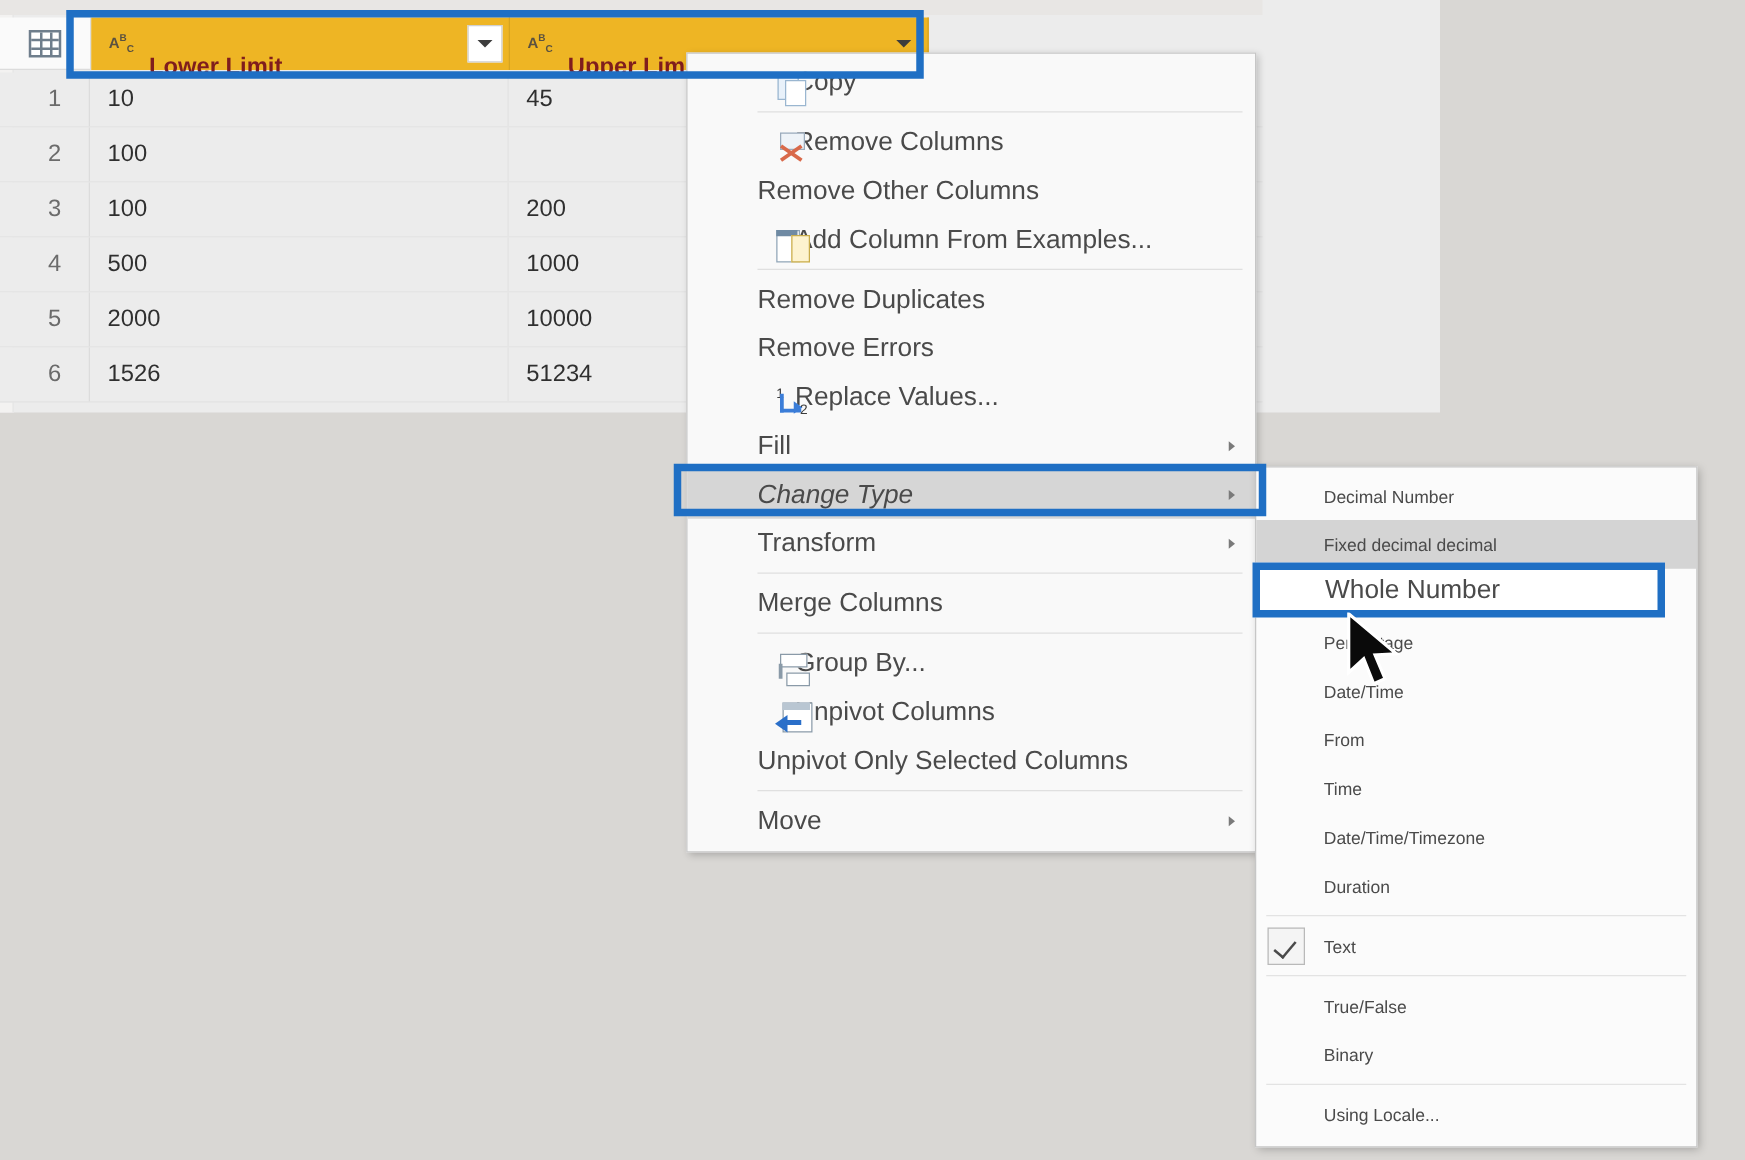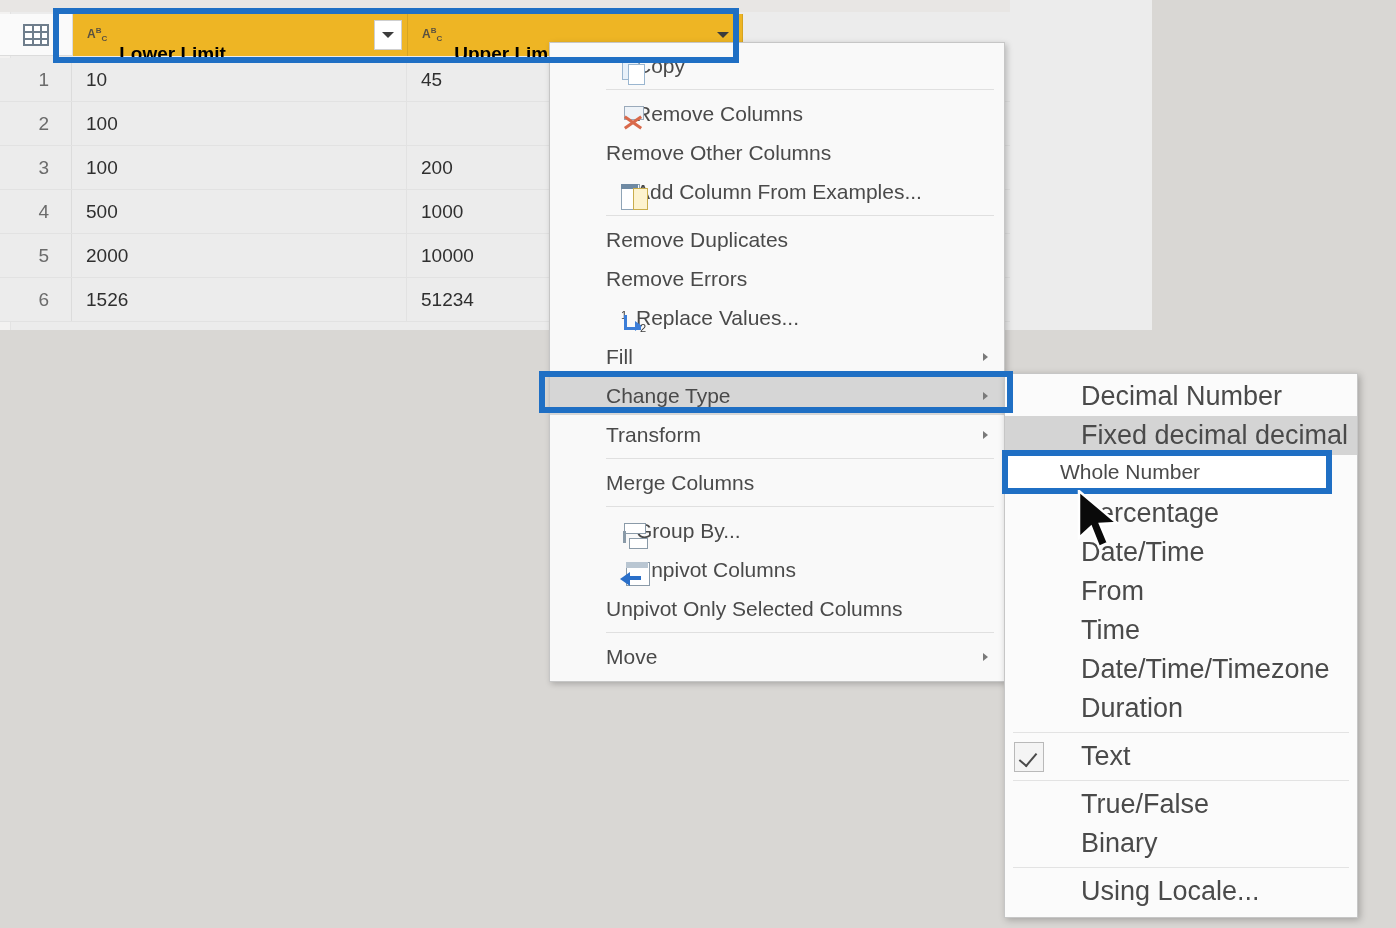--- a/index.html
+++ b/index.html
@@ -104,21 +104,21 @@
     letter-spacing: 0px;
     margin-right: 12px;
     white-space: nowrap;
     display: inline-block;
   }
   .abc-icon sup { font-size: 8px; vertical-align: super; }
   .abc-icon sub { font-size: 8px; vertical-align: sub; }
   .hdr-label {
     font-size: 19px;
     font-weight: bold;
-    color: #000000;
+    color: #7f1d1d;
     margin-top: 37px;
   }
   .hdr-drop {
     position: absolute;
     right: 5px;
     top: 50%;
     transform: translateY(-50%);
     width: 28px; height: 30px;
     background: #ffffff;
     border: 1px solid #cfcfcf;
@@ -207,20 +207,21 @@
     height: 39px;
     display: flex;
     align-items: center;
     padding-left: 56px;
     box-sizing: border-box;
     font-size: 21px;
     color: #4a4a4a;
   }
   .ctx-item.highlight {
     background: #d6d6d6;
+    font-style: italic;
   }
   .ctx-sep {
     height: 1px;
     background: #e0e0e0;
     margin: 4px 10px 4px 56px;
   }
   .ctx-icon {
     position: absolute;
     left: 14px;
     top: 50%;
@@ -354,23 +355,23 @@
     box-shadow: 2px 2px 7px rgba(0,0,0,0.25);
     z-index: 30;
     padding: 3px 0 6px 0;
     box-sizing: border-box;
   }
   .sub-item {
     position: relative;
     height: 39px;
     display: flex;
     align-items: center;
-    padding-left: 76px;
-    box-sizing: border-box;
-    font-size: 27px;
+    padding-left: 54px;
+    box-sizing: border-box;
+    font-size: 14px;
     color: #4a4a4a;
   }
   .sub-item.highlight { background: #d4d4d4; }
   .sub-sep {
     height: 1px;
     background: #e3e3e3;
     margin: 4px 8px 4px 8px;
   }
   .check-box {
     position: absolute;

